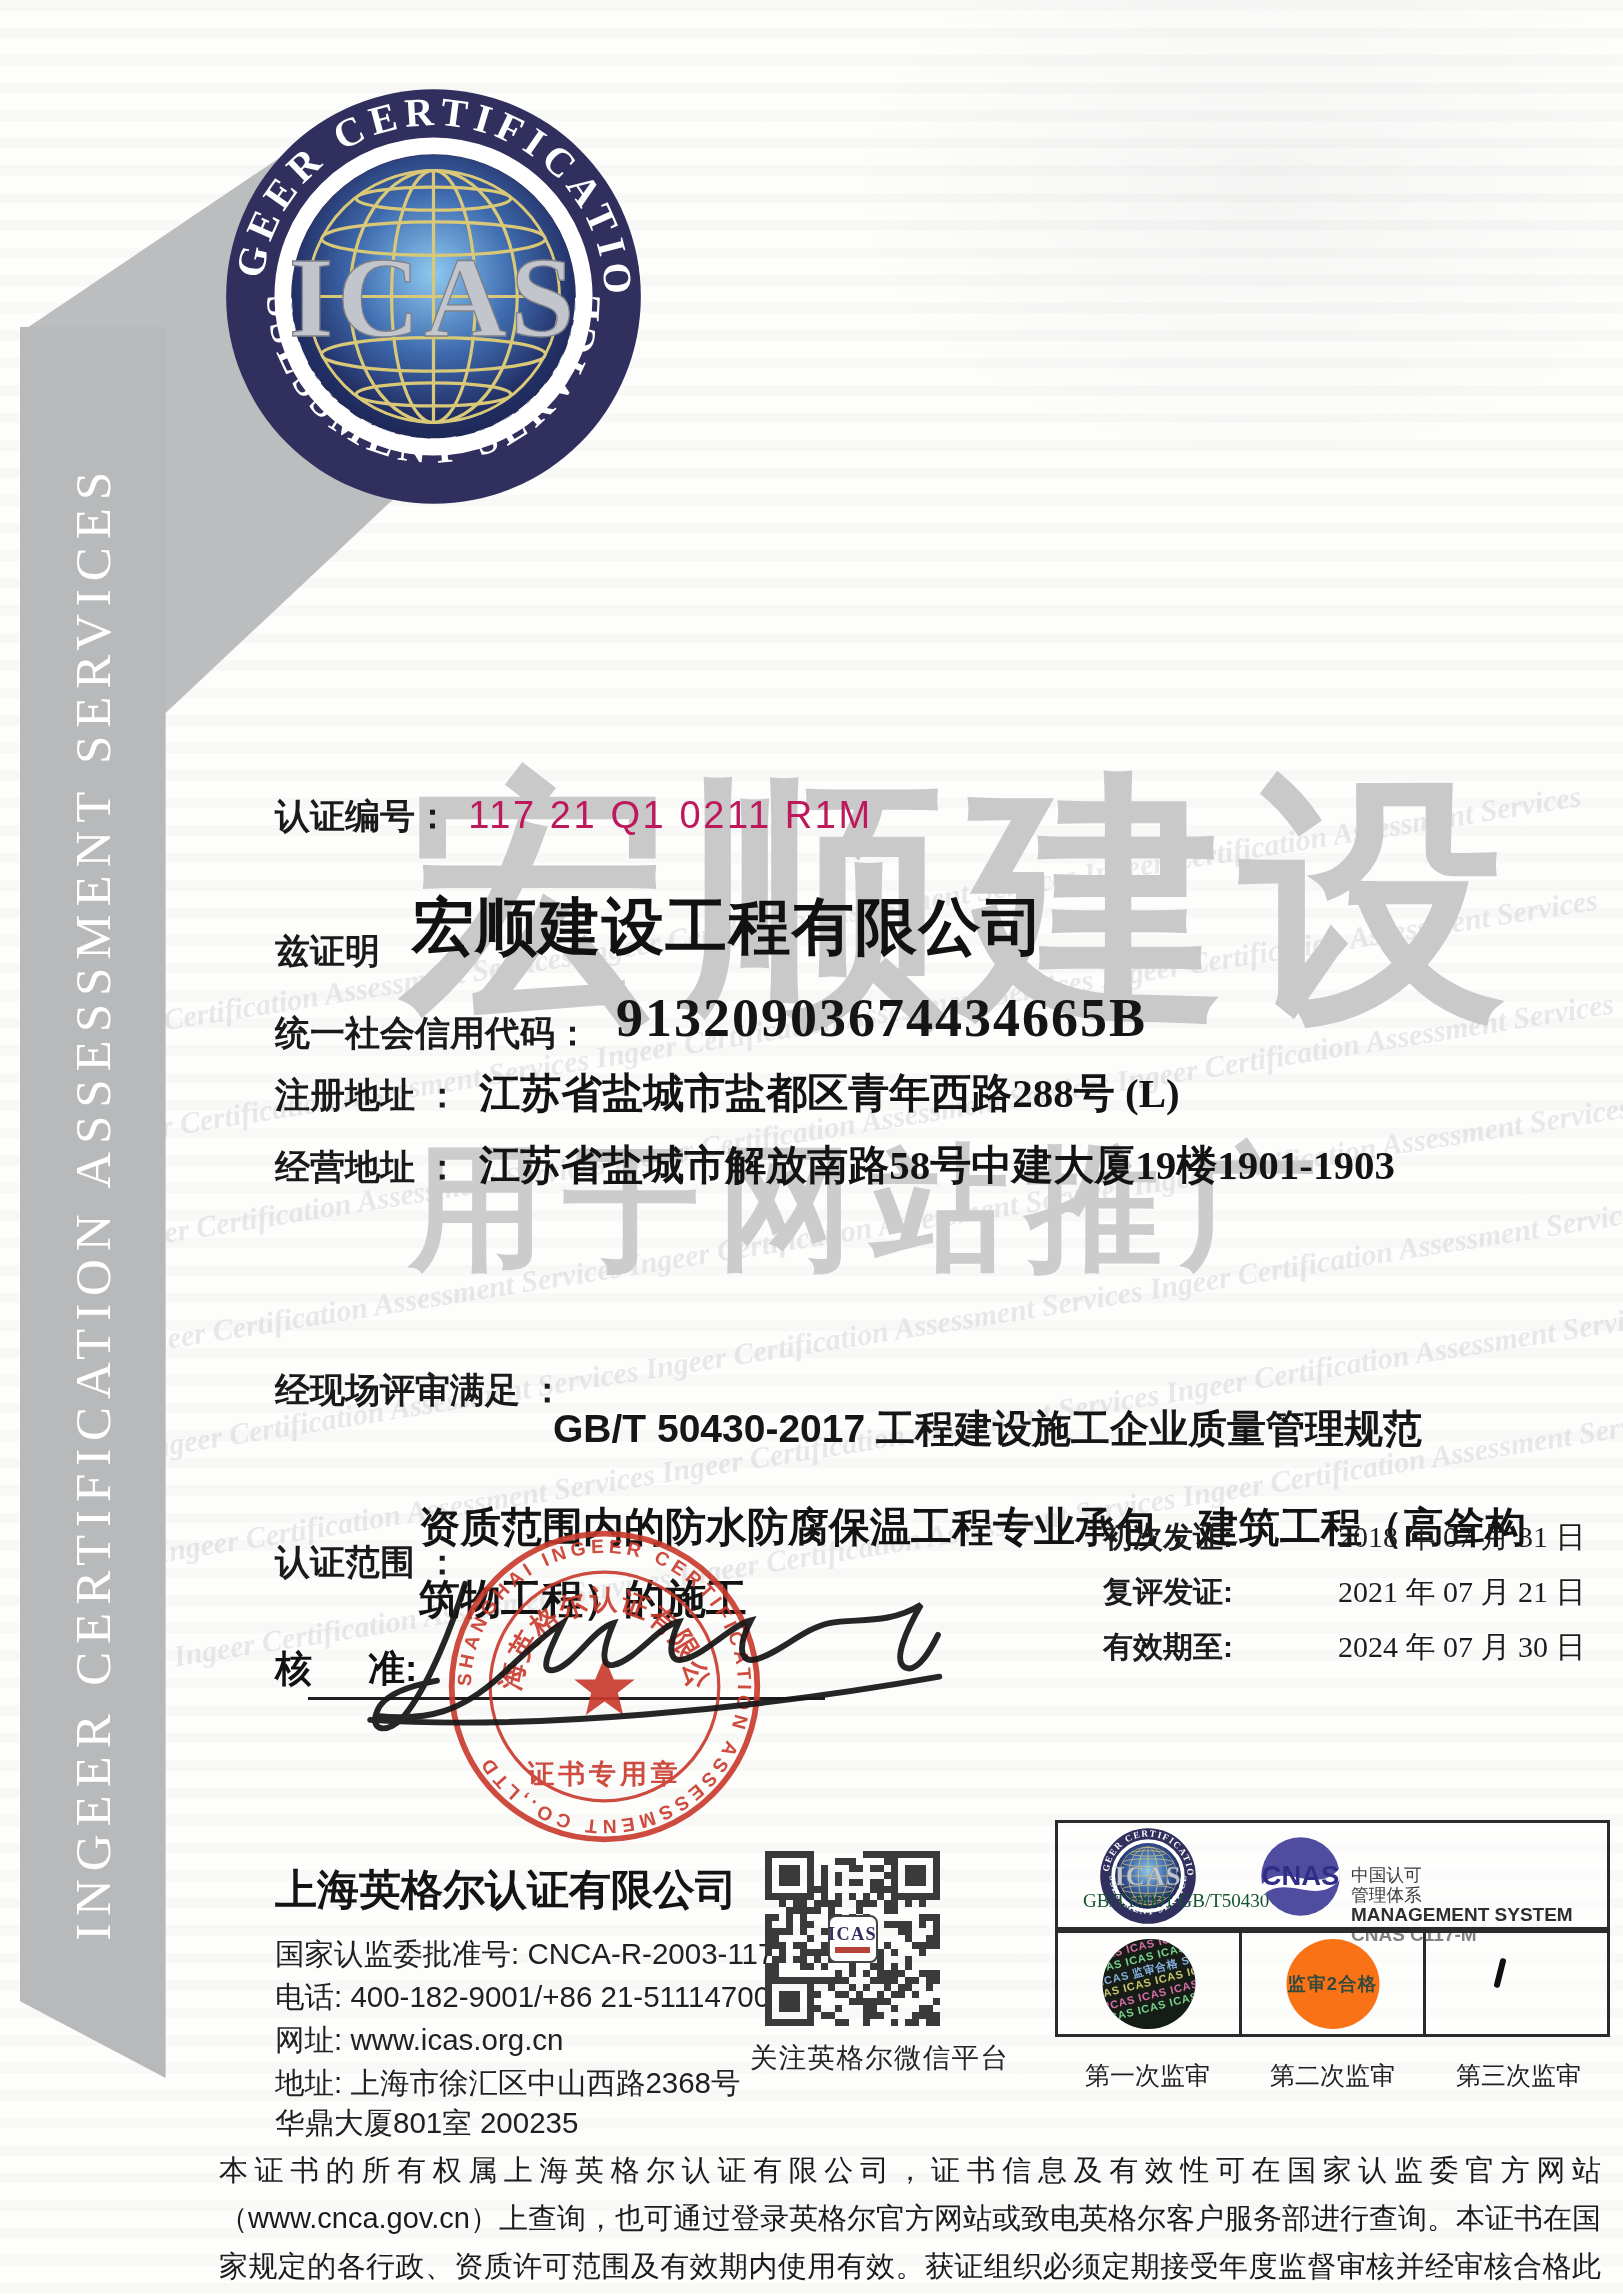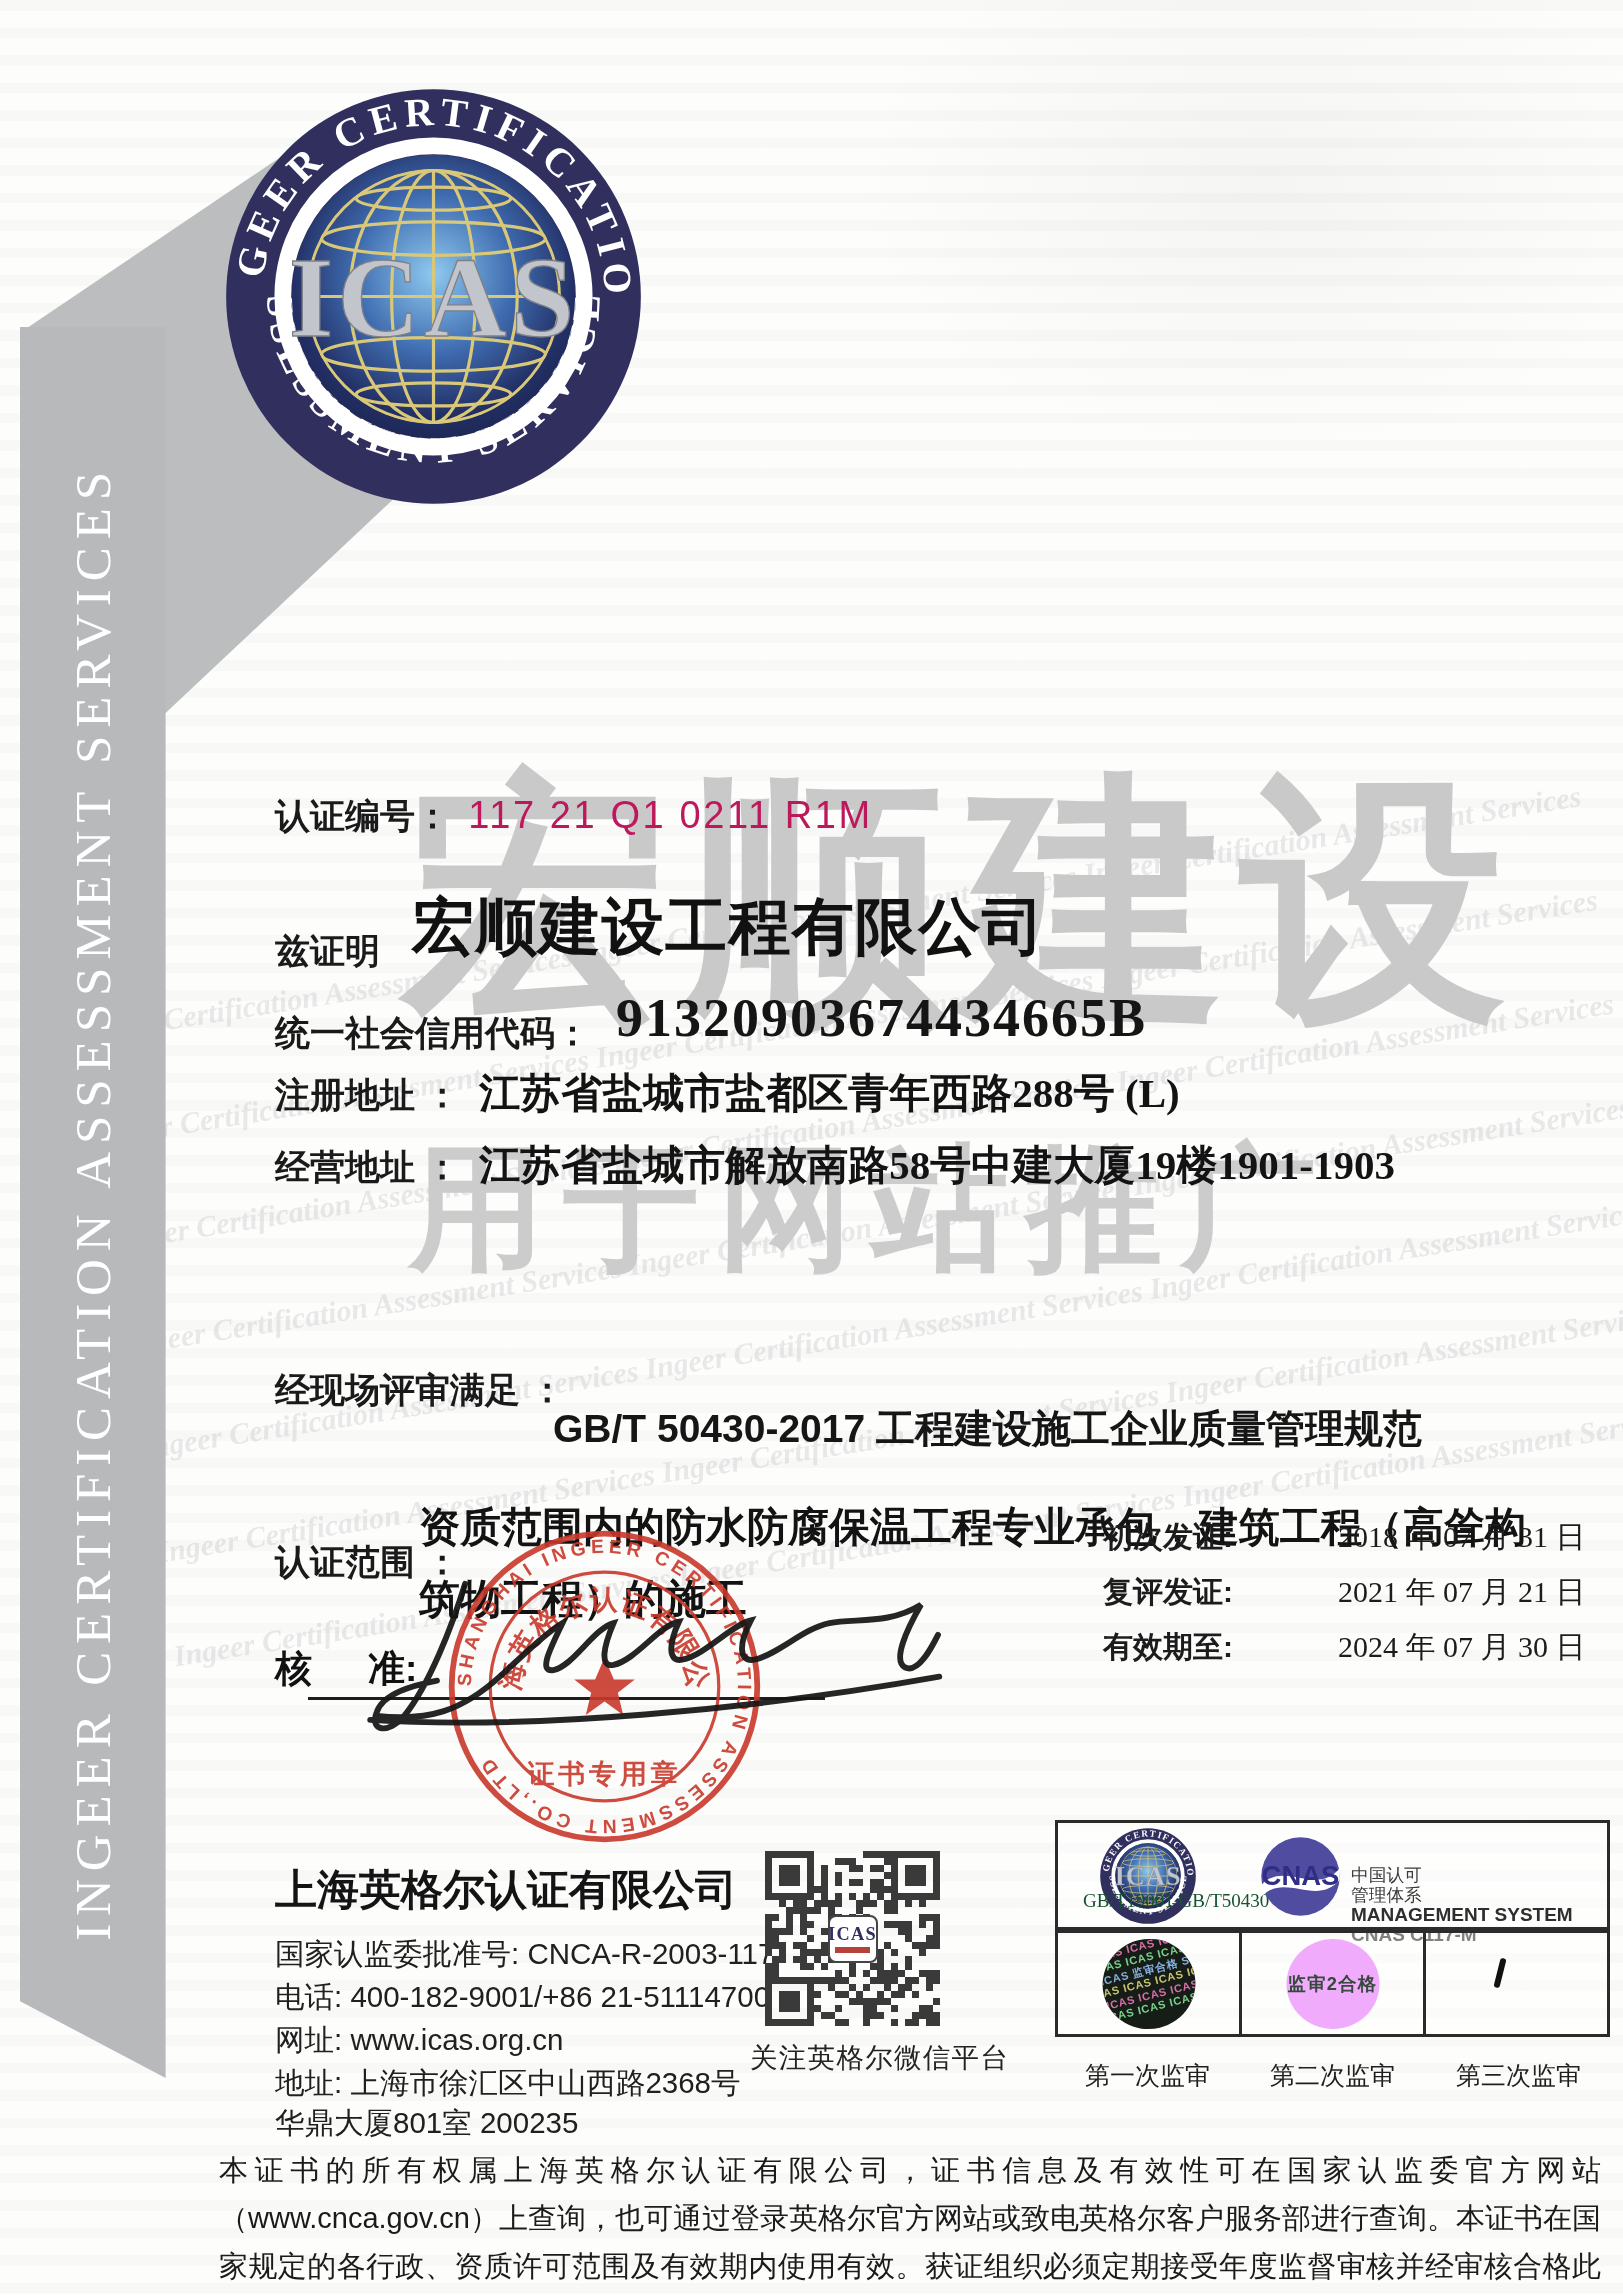--- a/index.html
+++ b/index.html
@@ -114,21 +114,21 @@
   #surv-table .cell:last-child { border-right:none; }
   #sticker-holo {
     position:absolute; left:50%; top:50%; transform:translate(-50%,-50%) rotate(-14deg);
     width:93px; height:90px; border-radius:50%; overflow:hidden;
     background:#161c16; z-index:2;
   }
   #sticker-holo .hrow { font-size:11px; font-weight:bold; white-space:nowrap; line-height:12.4px; letter-spacing:0.7px; }
   .hc1{color:#d66fa8;} .hc2{color:#79d18b;} .hc3{color:#86aede;} .hc4{color:#c9c56f;}
   #sticker-dark {
     position:absolute; left:50%; top:50%; transform:translate(-50%,-50%);
-    width:93px; height:90px; border-radius:50%; background:#f0abfc;
+    width:93px; height:90px; border-radius:50%; background:#f97316;
     display:flex; align-items:center; justify-content:center; z-index:2;
   }
   #sticker-dark .t { font-size:18.3px; font-weight:bold; color:#35493d; letter-spacing:1.3px; }
   #ink-mark { position:absolute; left:71px; top:25px; width:5.9px; height:30px; background:#111; border-radius:2.6px; transform:rotate(14deg); }
   .surv-label { position:absolute; top:2059px; width:185px; text-align:center; font-size:25px; color:#1f1f1f; z-index:5; }
   
   #footer-text {
     position:absolute; left:219px; top:2146px; width:1382px; z-index:5;
     font-size:29px; line-height:48px; color:#1b1b1b; text-align:justify;
   }

